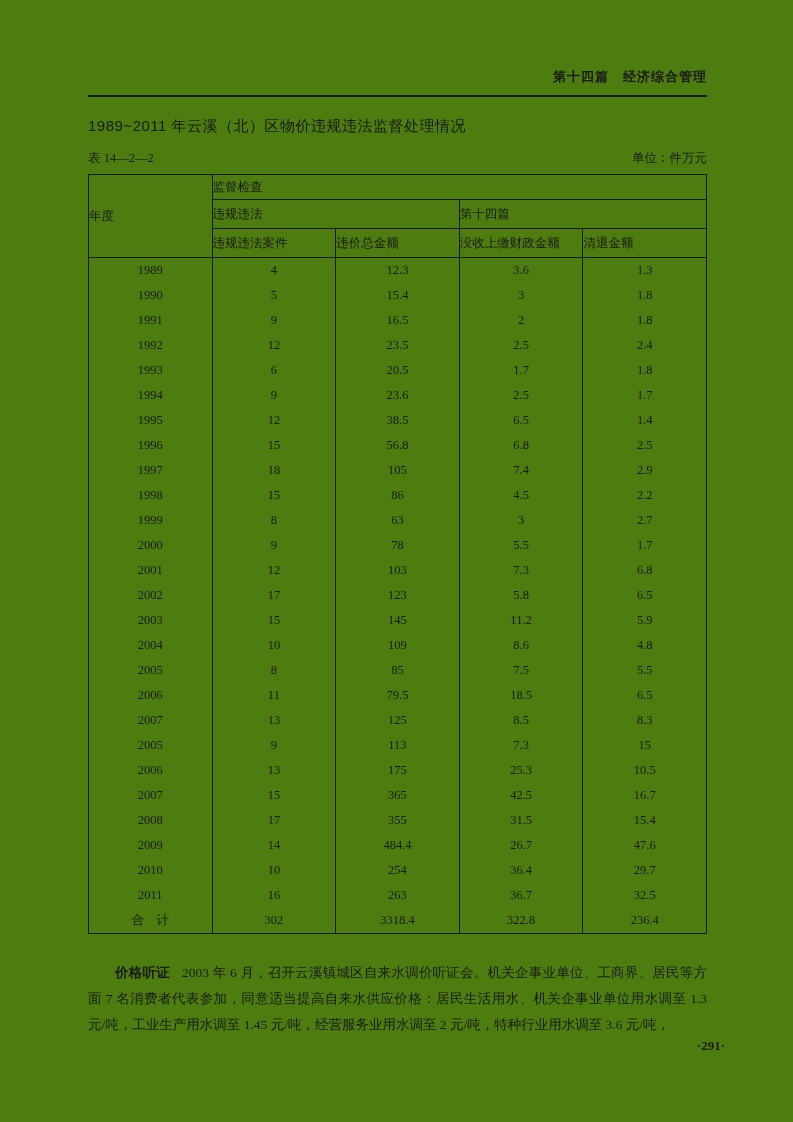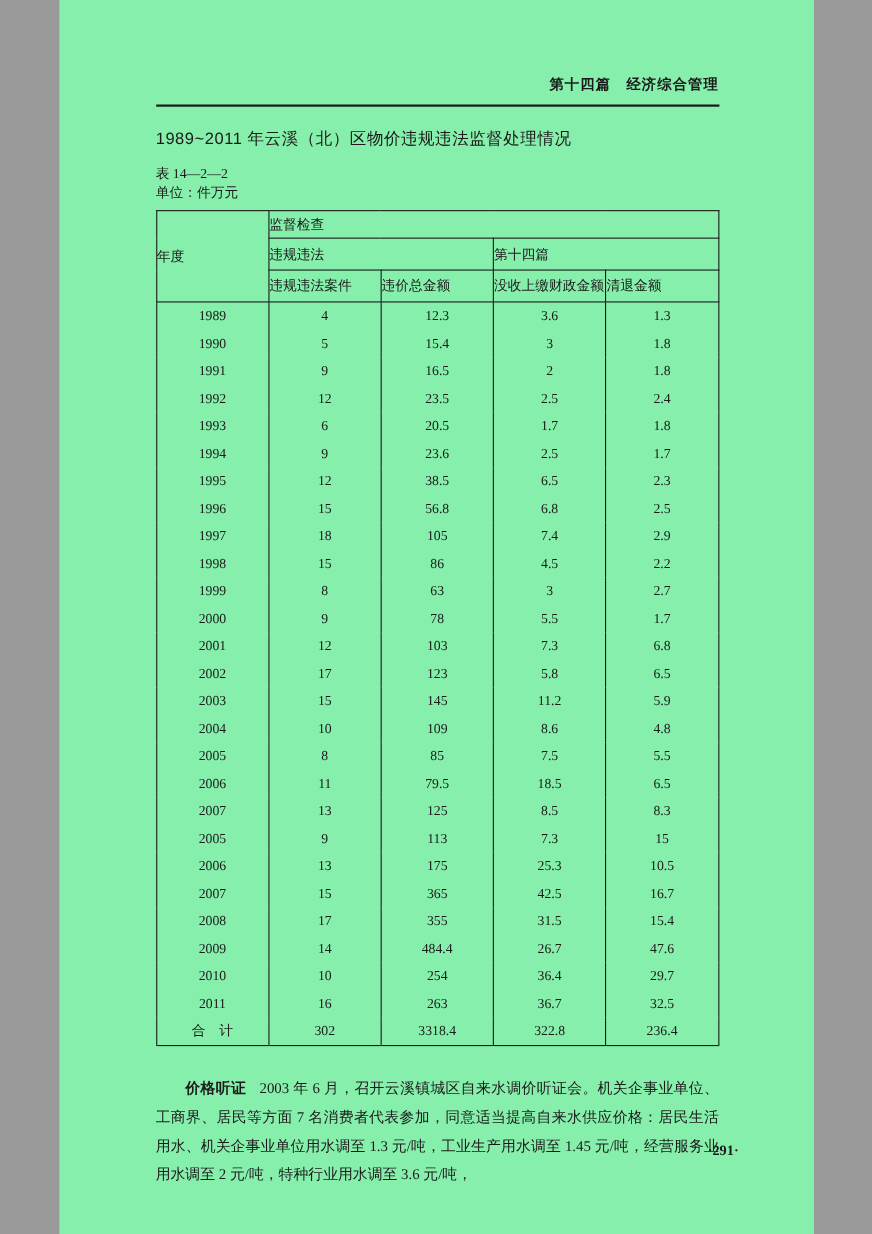--- a/index.html
+++ b/index.html
@@ -1,21 +1,21 @@
 <!DOCTYPE html>
 <html><head>
 <meta charset="utf-8">
 <style>
   html, body { margin: 0; padding: 0; background: #9a9a9a; }
   .page {
     position: relative;
-    width: 686px;
+    width: 793px;
     height: 1122px;
     margin: 0 auto;
-    background: #86efac;
+    background: #4d7c0f;
     font-family: "Liberation Serif", serif;
     color: #1a1a1a;
     box-sizing: border-box;
     overflow: hidden;
   }
   .content {
     box-sizing: border-box;
     padding: 68px 86px 0 88px;
   }
   .page-header {
@@ -32,23 +32,22 @@
     text-align: left;
     font-family: "Liberation Sans", sans-serif;
     font-weight: normal;
     font-size: 15px;
     letter-spacing: 0.5px;
   }
   .table-meta {
     margin-top: 14px;
     display: flex;
     justify-content: space-between;
-    align-items: flex-start;
+    align-items: center;
     font-size: 12.5px;
-    flex-direction: column;
   }
   .data-table {
     margin-top: 7px;
     width: 100%;
     border-collapse: collapse;
     table-layout: fixed;
     border: 1px solid #1a1a1a;
   }
   .data-table col { width: 20%; }
   .data-table th {
@@ -172,21 +171,21 @@
             <td>9</td>
             <td>23.6</td>
             <td>2.5</td>
             <td>1.7</td>
           </tr>
           <tr>
             <td>1995</td>
             <td>12</td>
             <td>38.5</td>
             <td>6.5</td>
-            <td>2.3</td>
+            <td>1.4</td>
           </tr>
           <tr>
             <td>1996</td>
             <td>15</td>
             <td>56.8</td>
             <td>6.8</td>
             <td>2.5</td>
           </tr>
           <tr>
             <td>1997</td>

